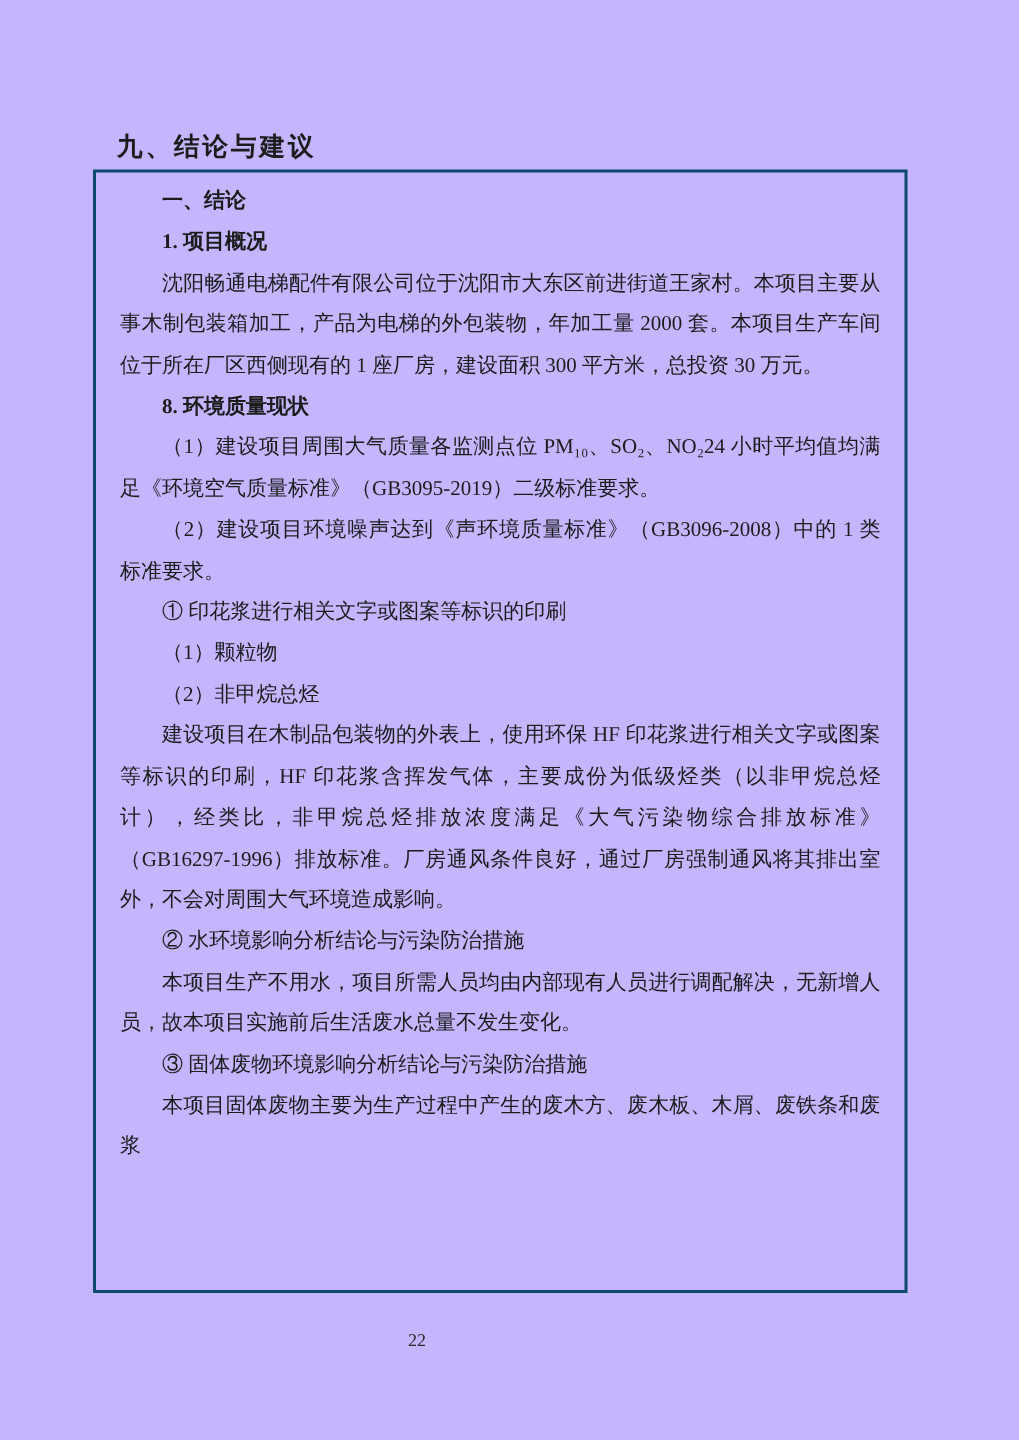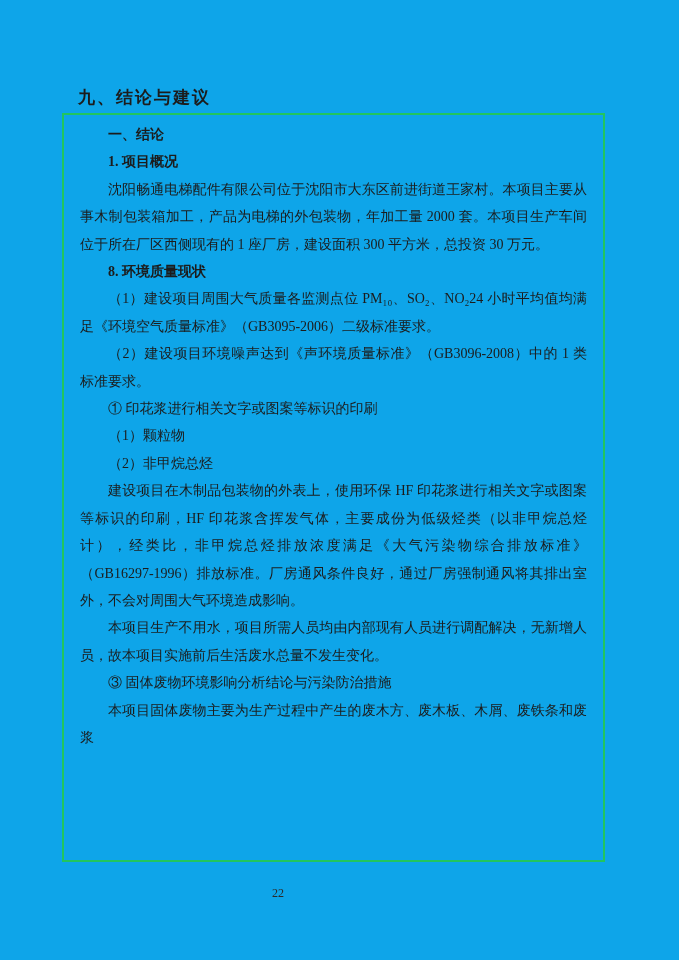--- a/index.html
+++ b/index.html
@@ -4,42 +4,42 @@
 <style>
   html, body {
     margin: 0;
     padding: 0;
     background: #ffffff;
   }
   .page {
     position: relative;
     width: 679px;
     height: 960px;
-    background: #0ea5e9;
+    background: #c4b5fd;
     font-family: "Liberation Serif", "DejaVu Serif", serif;
     color: #1c1c1c;
     overflow: hidden;
   }
   .doc-title {
     position: absolute;
     left: 78px;
     top: 86px;
     font-size: 17px;
     font-weight: bold;
     letter-spacing: 2px;
     white-space: nowrap;
   }
   .content-box {
     position: absolute;
     left: 62px;
     top: 113px;
     width: 507px;              
     height: 739px;
     padding: 6px 16px 0 16px;
-    border: 2px solid #22c55e;
+    border: 2px solid #0c4a6e;
     overflow: hidden;
     font-size: 14px;
     line-height: 27.4px;
   }
   .content-box .h {            
     font-weight: bold;
     text-indent: 2em;
     margin: 0;
   }
   .content-box .s {            
@@ -66,26 +66,27 @@
 
 <div class="page">
 
   <div class="doc-title">九、结论与建议</div>
 
   <div class="content-box">
     <div class="h">一、结论</div>
     <div class="h">1. 项目概况</div>
     <div class="p">沈阳畅通电梯配件有限公司位于沈阳市大东区前进街道王家村。本项目主要从事木制包装箱加工，产品为电梯的外包装物，年加工量 2000 套。本项目生产车间位于所在厂区西侧现有的 1 座厂房，建设面积 300 平方米，总投资 30 万元。</div>
     <div class="h">8. 环境质量现状</div>
-    <div class="p">（1）建设项目周围大气质量各监测点位 PM₁₀、SO₂、NO₂24 小时平均值均满足《环境空气质量标准》（GB3095-2006）二级标准要求。</div>
+    <div class="p">（1）建设项目周围大气质量各监测点位 PM₁₀、SO₂、NO₂24 小时平均值均满足《环境空气质量标准》（GB3095-2019）二级标准要求。</div>
     <div class="p">（2）建设项目环境噪声达到《声环境质量标准》（GB3096-2008）中的 1 类标准要求。</div>
     <div class="s">① 印花浆进行相关文字或图案等标识的印刷</div>
     <div class="s">（1）颗粒物</div>
     <div class="s">（2）非甲烷总烃</div>
     <div class="p">建设项目在木制品包装物的外表上，使用环保 HF 印花浆进行相关文字或图案等标识的印刷，HF 印花浆含挥发气体，主要成份为低级烃类（以非甲烷总烃计），经类比，非甲烷总烃排放浓度满足《大气污染物综合排放标准》（GB16297-1996）排放标准。厂房通风条件良好，通过厂房强制通风将其排出室外，不会对周围大气环境造成影响。</div>
+    <div class="s">② 水环境影响分析结论与污染防治措施</div>
     <div class="p">本项目生产不用水，项目所需人员均由内部现有人员进行调配解决，无新增人员，故本项目实施前后生活废水总量不发生变化。</div>
     <div class="s">③ 固体废物环境影响分析结论与污染防治措施</div>
     <div class="p">本项目固体废物主要为生产过程中产生的废木方、废木板、木屑、废铁条和废浆</div>
   </div>
 
   <div class="page-number">22</div>
 
 </div>
 
 </body></html>

